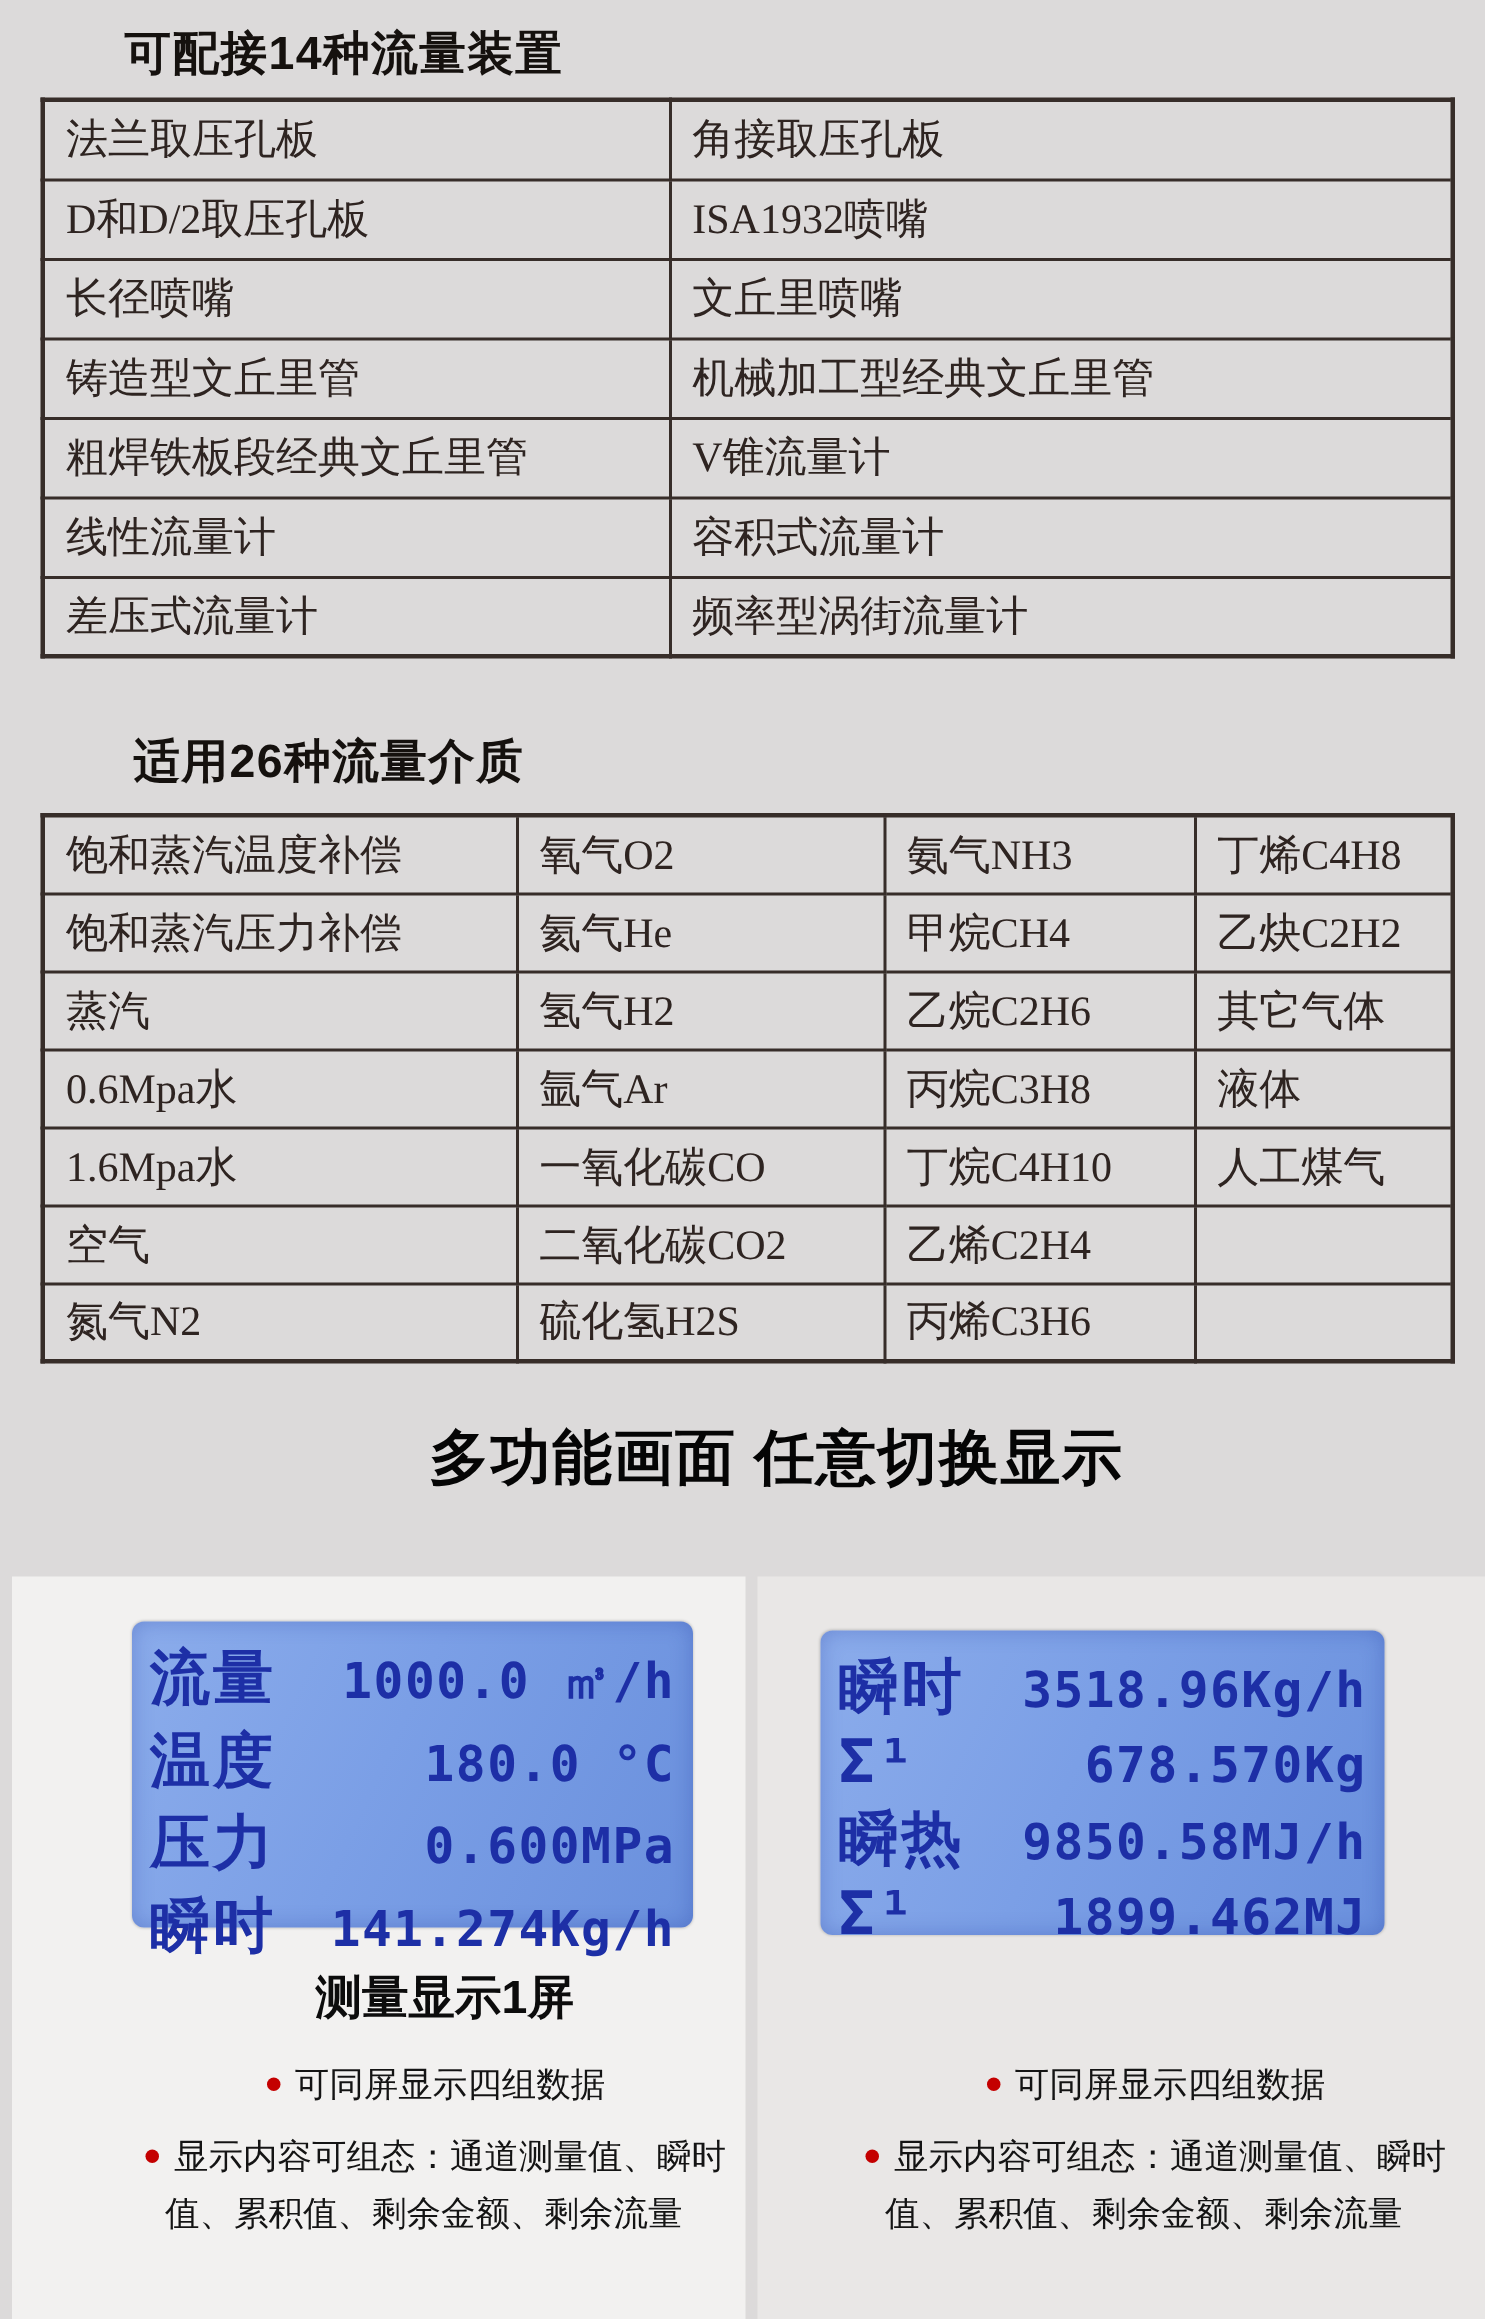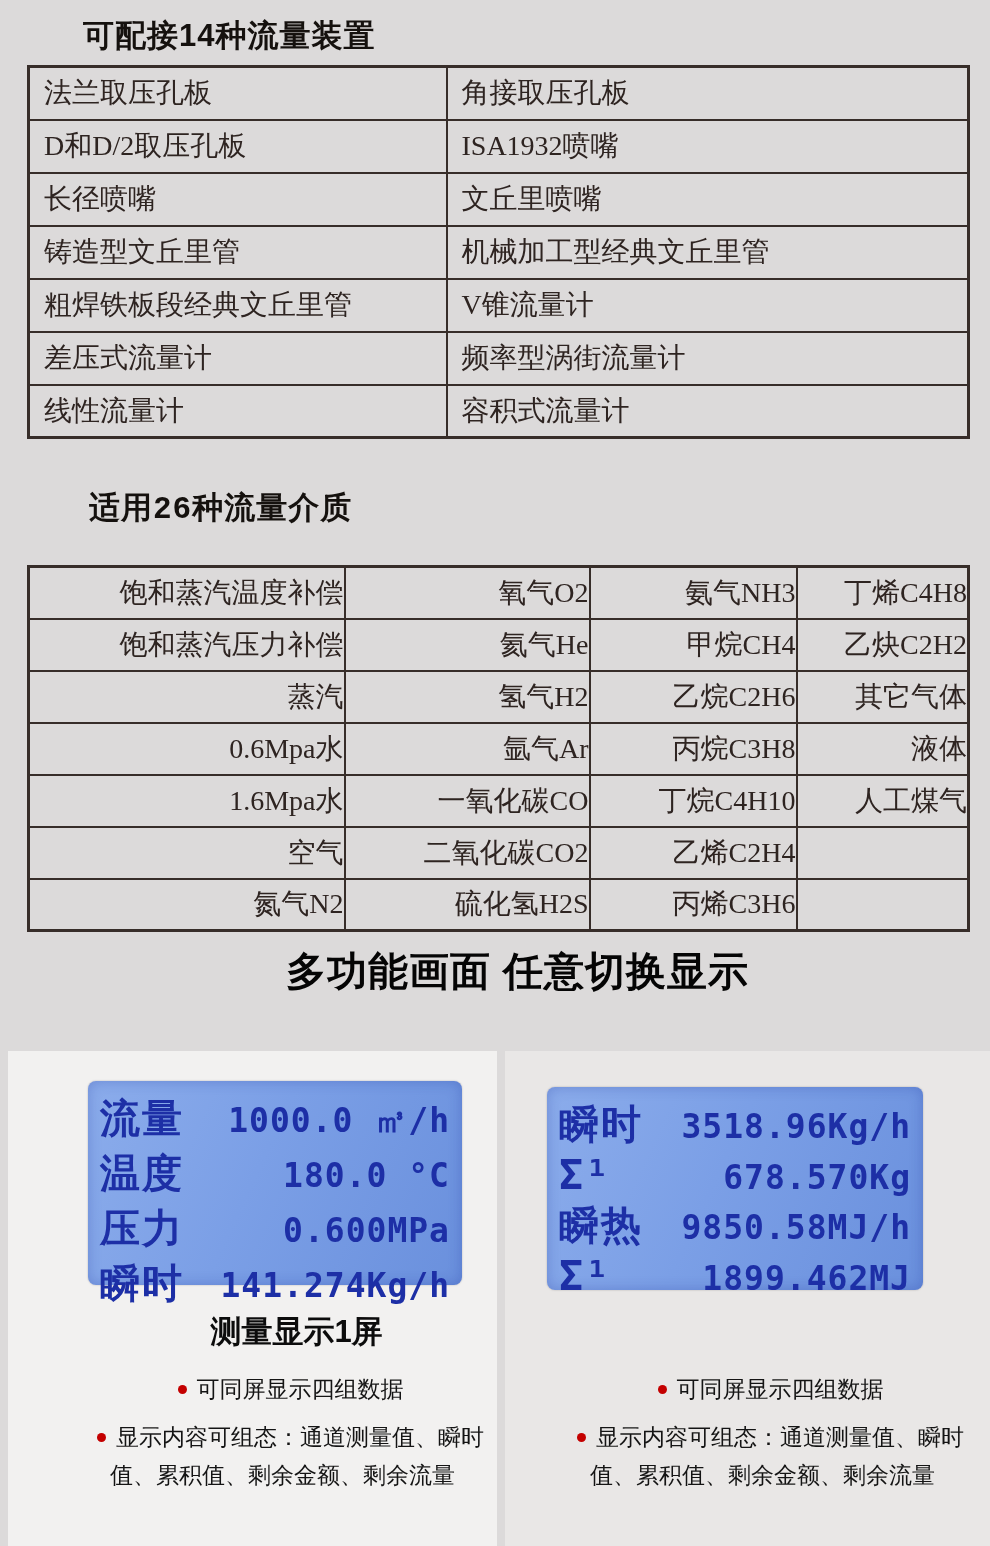--- a/index.html
+++ b/index.html
@@ -10,26 +10,26 @@
     background:#dcdada; overflow:hidden;
   }
 
   
   .sec-title {
     position:absolute;
     font-family:"Liberation Sans", sans-serif;
     font-weight:bold; font-size:31px; color:#15110e; letter-spacing:1px;margin-left:45px;
   }
   #t1-title { left:38px; top:15px; }
-  #t2-title { left:44px; top:487px;font-family:Liberation Mono, monospace; }
+  #t2-title { left:44px; top:487px; }
 
   
   table { position:absolute; border-collapse:collapse; table-layout:fixed; border:3px solid #372d29; }
   #t1 { left:27px; top:65px; width:940px; }
-  #t2 { left:27px; top:565px; width:940px;text-align:right; }
+  #t2 { left:27px; top:542px; width:940px; }
   td {
     border:2px solid #372d29;
     font-family:"Liberation Serif", serif;
     font-size:28px; color:#2e2421;
     padding-left:14px; vertical-align:middle;
   }
   #t1 td { height:53px; }
   #t2 td { height:52px; }
 
   
@@ -111,26 +111,26 @@
     </tr>
     <tr>
       <td>铸造型文丘里管</td>
       <td>机械加工型经典文丘里管</td>
     </tr>
     <tr>
       <td>粗焊铁板段经典文丘里管</td>
       <td>V锥流量计</td>
     </tr>
     <tr>
+      <td>线性流量计</td>
+      <td>容积式流量计</td>
+    </tr>
+    <tr>
       <td>差压式流量计</td>
       <td>频率型涡街流量计</td>
-    </tr>
-    <tr>
-      <td>线性流量计</td>
-      <td>容积式流量计</td>
     </tr>
   </tbody>
     </table>
 
   <div class="sec-title" id="t2-title">适用26种流量介质</div>
 
   <table id="t2">
     <colgroup>
         <col style="width:316px">
         <col style="width:245px">

